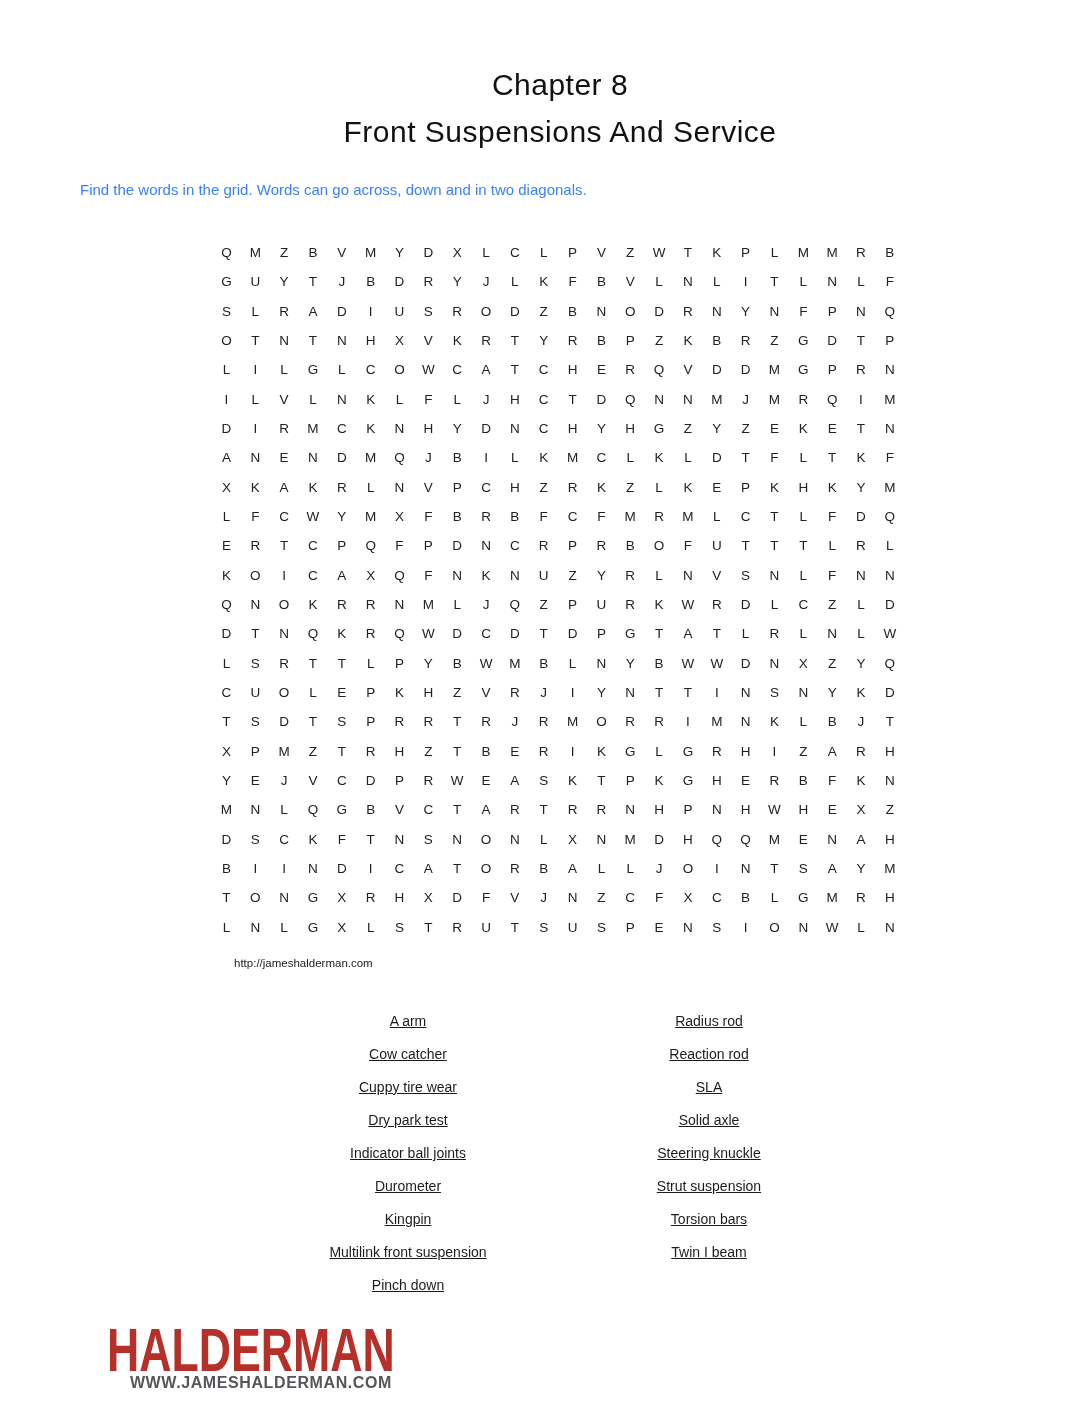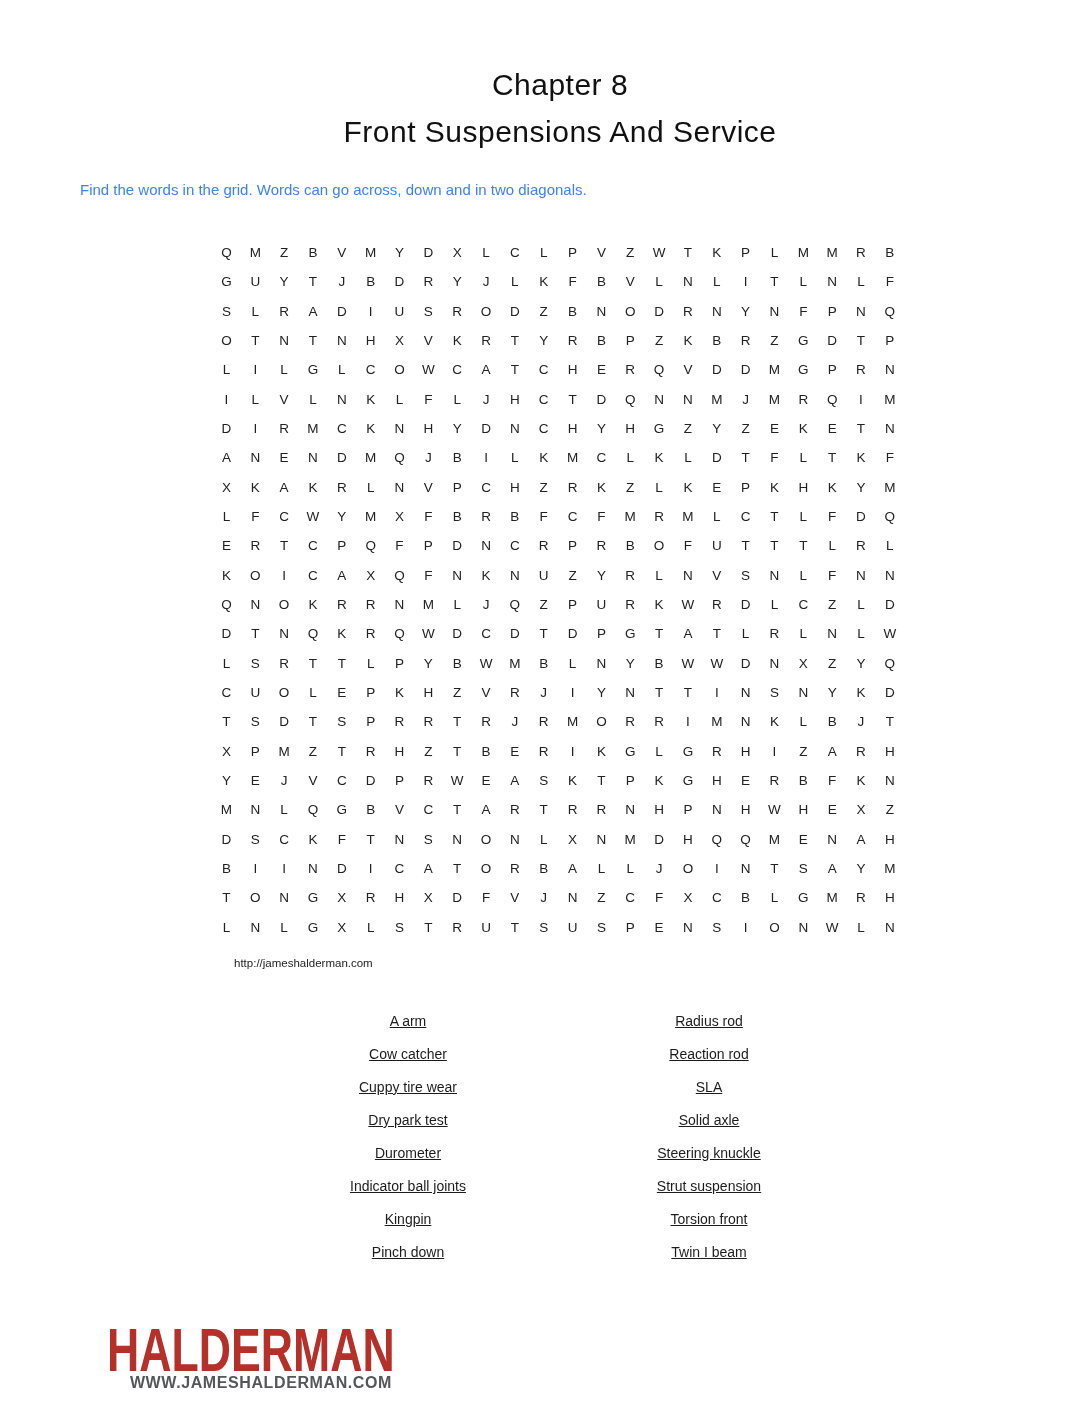--- a/index.html
+++ b/index.html
@@ -686,32 +686,33 @@
     <span class="cell">N</span>
   </div>
 
 <div class="source-url">http://jameshalderman.com</div>
 
 <div class="word-list left">
     <div class="word-item">A arm</div>
     <div class="word-item">Cow catcher</div>
     <div class="word-item">Cuppy tire wear</div>
     <div class="word-item">Dry park test</div>
+    <div class="word-item">Indicator ball joints</div>
     <div class="word-item">Durometer</div>
-    <div class="word-item">Indicator ball joints</div>
     <div class="word-item">Kingpin</div>
+    <div class="word-item">Multilink front suspension</div>
     <div class="word-item">Pinch down</div>
   </div>
 <div class="word-list right">
     <div class="word-item">Radius rod</div>
     <div class="word-item">Reaction rod</div>
     <div class="word-item">SLA</div>
     <div class="word-item">Solid axle</div>
     <div class="word-item">Steering knuckle</div>
     <div class="word-item">Strut suspension</div>
-    <div class="word-item">Torsion front</div>
+    <div class="word-item">Torsion bars</div>
     <div class="word-item">Twin I beam</div>
   </div>
 
 <div class="logo-block">
   <div class="logo-word" style="color: rgb(180, 48, 40);">HALDERMAN</div>
   <div class="logo-tagline" style="color: rgb(85, 86, 90);">WWW.JAMESHALDERMAN.COM</div>
 </div>
 
 </body></html>

